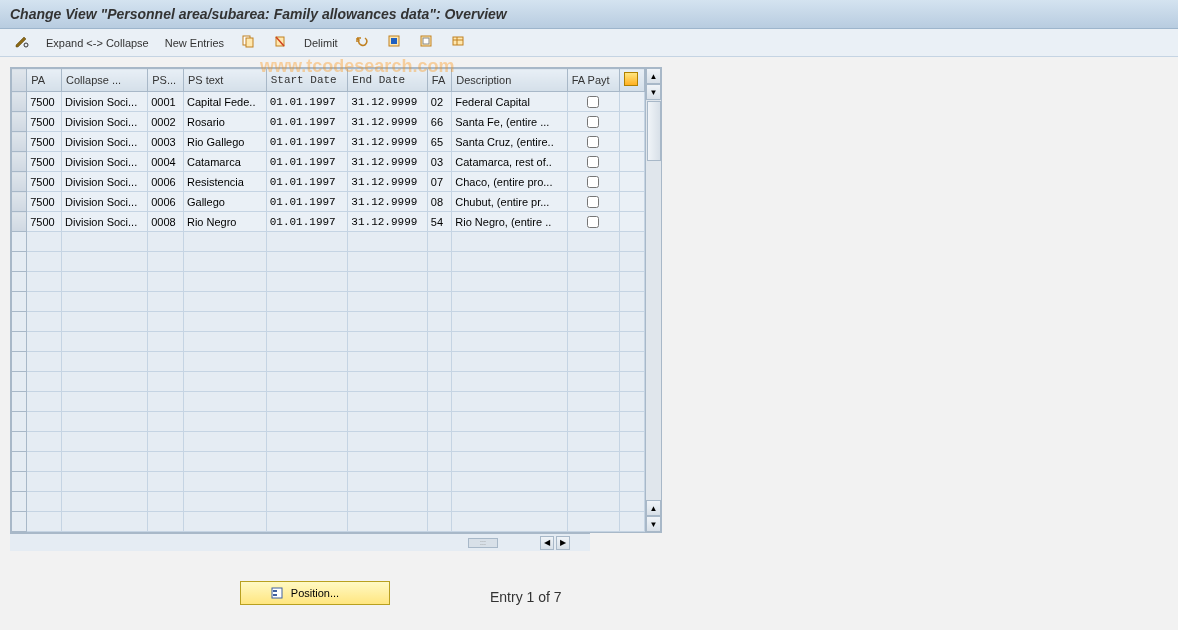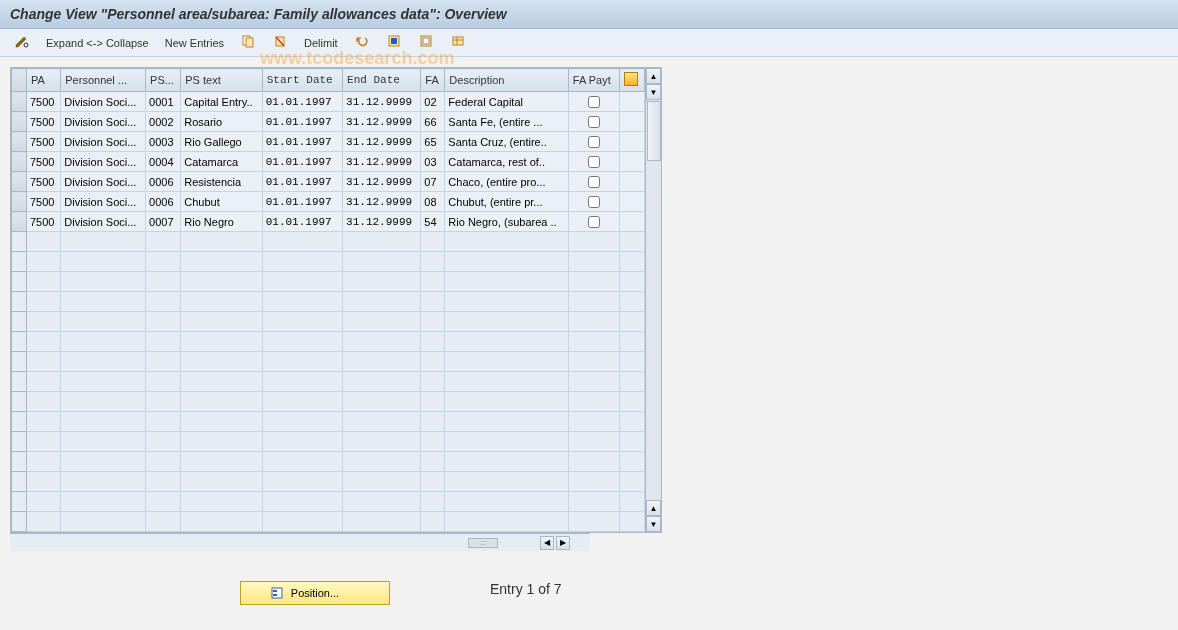--- a/index.html
+++ b/index.html
@@ -43,21 +43,21 @@
     }
     .tb-icon {
       width: 16px;
       height: 16px;
       display: inline-flex;
       align-items: center;
       justify-content: center;
     }
     .watermark {
       position: absolute;
-      top: 48px;
+      top: 56px;
       left: 260px;
       font-size: 18px;
       color: rgba(255, 140, 0, 0.35);
       font-weight: bold;
       pointer-events: none;
       z-index: 100;
     }
     .main-area {
       padding: 10px;
     }
@@ -173,21 +173,21 @@
       background: #d8e0e8;
       border: 1px solid #a8b8c8;
       margin-right: 40px;
       font-size: 7px;
       text-align: center;
       color: #888;
     }
     .footer {
       margin-top: 30px;
       display: flex;
-      align-items: flex-start;
+      align-items: flex-end;
       gap: 100px;
       padding-left: 230px;
     }
     .position-btn {
       background: linear-gradient(to bottom, #fff9c4, #ffe680);
       border: 1px solid #b8a020;
       padding: 3px 30px 3px 8px;
       font-size: 11px;
       cursor: pointer;
       display: flex;
@@ -279,38 +279,38 @@
 <div class="watermark">www.tcodesearch.com</div>
 
 <div class="main-area">
   <div class="table-container">
     <div class="table-wrap">
       <table>
         <thead>
           <tr>
             <th class="row-selector"></th>
             <th class="col-pa">PA</th>
-            <th class="col-personnel">Personnel ...</th>
+            <th class="col-personnel">Collapse ...</th>
             <th class="col-ps">PS...</th>
             <th class="col-pstext">PS text</th>
             <th class="col-start">Start Date</th>
             <th class="col-end">End Date</th>
             <th class="col-fa">FA</th>
             <th class="col-desc">Description</th>
             <th class="col-payt">FA Payt</th>
             <th class="col-config"><span class="config-icon"></span></th>
           </tr>
         </thead>
         <tbody id="table-body">
             <tr>
     <td class="row-selector"></td>
     <td class="col-pa">7500</td>
     <td class="col-personnel">Division Soci...</td>
     <td class="col-ps">0001</td>
-    <td class="col-pstext">Capital Entry..</td>
+    <td class="col-pstext">Capital Fede..</td>
     <td class="col-start">01.01.1997</td>
     <td class="col-end">31.12.9999</td>
     <td class="col-fa">02</td>
     <td class="col-desc">Federal Capital</td>
     <td class="col-payt checkbox-cell"><input type="checkbox" style=""></td>
     <td class="col-config"></td>
             </tr>
             <tr>
     <td class="row-selector"></td>
     <td class="col-pa">7500</td>
@@ -361,38 +361,38 @@
     <td class="col-fa">07</td>
     <td class="col-desc">Chaco, (entire pro...</td>
     <td class="col-payt checkbox-cell"><input type="checkbox" style=""></td>
     <td class="col-config"></td>
             </tr>
             <tr>
     <td class="row-selector"></td>
     <td class="col-pa">7500</td>
     <td class="col-personnel">Division Soci...</td>
     <td class="col-ps">0006</td>
-    <td class="col-pstext">Chubut</td>
+    <td class="col-pstext">Gallego</td>
     <td class="col-start">01.01.1997</td>
     <td class="col-end">31.12.9999</td>
     <td class="col-fa">08</td>
     <td class="col-desc">Chubut, (entire pr...</td>
     <td class="col-payt checkbox-cell"><input type="checkbox" style=""></td>
     <td class="col-config"></td>
             </tr>
             <tr>
     <td class="row-selector"></td>
     <td class="col-pa">7500</td>
     <td class="col-personnel">Division Soci...</td>
-    <td class="col-ps">0007</td>
+    <td class="col-ps">0008</td>
     <td class="col-pstext">Rio Negro</td>
     <td class="col-start">01.01.1997</td>
     <td class="col-end">31.12.9999</td>
     <td class="col-fa">54</td>
-    <td class="col-desc">Rio Negro, (subarea ..</td>
+    <td class="col-desc">Rio Negro, (entire ..</td>
     <td class="col-payt checkbox-cell"><input type="checkbox" style=""></td>
     <td class="col-config"></td>
             </tr>
             <tr class="empty">
     <td class="row-selector"></td>
     <td class="col-pa"></td>
     <td class="col-personnel"></td>
     <td class="col-ps"></td>
     <td class="col-pstext"></td>
     <td class="col-start"></td>

